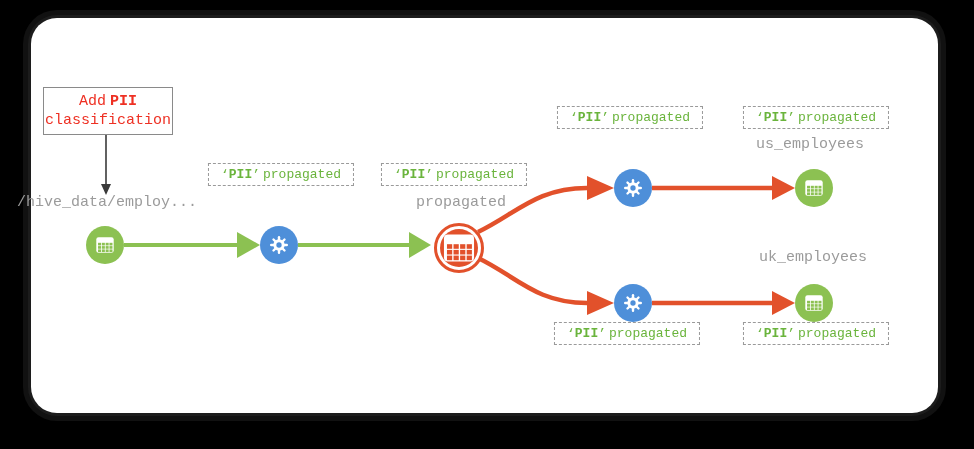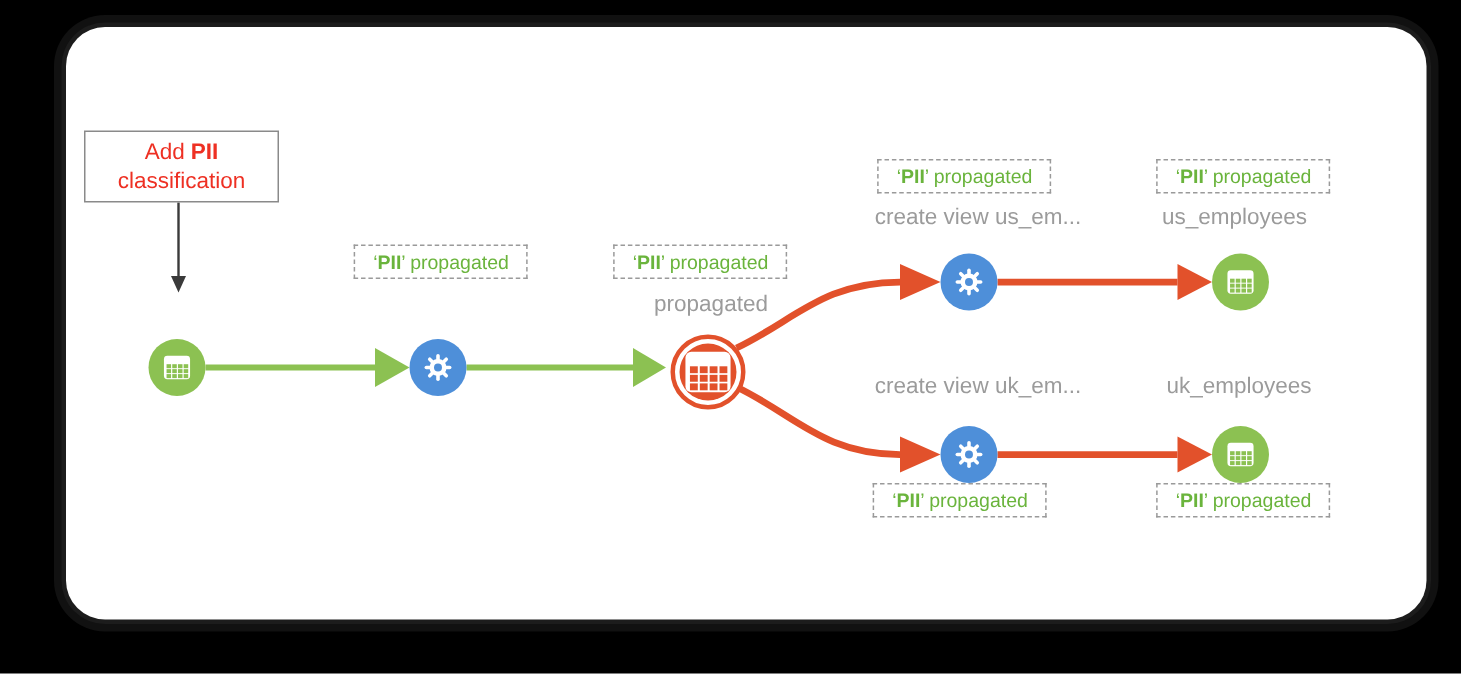--- a/index.html
+++ b/index.html
@@ -2,23 +2,24 @@
 <html style="--dataset-green: #8cc152; --process-blue: #4e8fd9; --propagation-red: #e2512b; --pii-green: #6ab43c; --label-gray: #9b9b9b; --callout-red: #ee3023;"><head>
 <meta charset="utf-8">
 <style>
   html,body{margin:0;padding:0;}
   body{
     width:974px;height:449px;position:relative;background:#000;
     font-family:"Liberation Sans","DejaVu Sans",sans-serif;
     overflow:hidden;
   }
   .frame{
-    position:absolute;left:44px;top:18px;width:907px;height:395px;
+    position:absolute;left:31px;top:18px;width:907px;height:395px;
     background:#fff;border-radius:26px;
     box-shadow:0 0 0 3px #1c1c1c,0 0 0 8px #111;
+    font-family:Liberation Mono, monospace;
   }
   .edges{position:absolute;left:0;top:0;width:907px;height:395px;}
   .edge-green{stroke:var(--dataset-green);stroke-width:4;fill:none;}
   .edge-red{stroke:var(--propagation-red);stroke-width:4.5;fill:none;}
   .head-green{fill:var(--dataset-green);}
   .head-red{fill:var(--propagation-red);}
   .annot-line{stroke:#3a3a3a;stroke-width:1.6;fill:none;}
   .annot-head{fill:#3a3a3a;}
 
   .callout{
@@ -83,24 +84,23 @@
 
     <line class="annot-line" x1="75" y1="115" x2="75" y2="166"></line>
     <polygon class="annot-head" points="70,166 80,166 75,177"></polygon>
   </svg>
 
   <div class="callout">
     <span><span>Add</span><b>PII</b></span>
     <span>classification</span>
   </div>
 
+  <div class="node-label" style="left:76px;top:176px;">/hive_data/employ...</div>
   <div class="node-label" style="left:430px;top:176px;">propagated</div>
-  <div class="node-label" style="left:608px;top:118px;">create view us_em...</div>
   <div class="node-label" style="left:779px;top:118px;">us_employees</div>
-  <div class="node-label" style="left:608px;top:231px;">create view uk_em...</div>
   <div class="node-label" style="left:782px;top:231px;">uk_employees</div>
 
   <div class="pii-badge" style="left:250px;top:145px;">
     <span class="q">‘</span><b>PII</b><span class="q">’</span><span class="rest">propagated</span>
   </div>
   <div class="pii-badge" style="left:423px;top:145px;">
     <span class="q">‘</span><b>PII</b><span class="q">’</span><span class="rest">propagated</span>
   </div>
   <div class="pii-badge" style="left:599px;top:88px;">
     <span class="q">‘</span><b>PII</b><span class="q">’</span><span class="rest">propagated</span>

